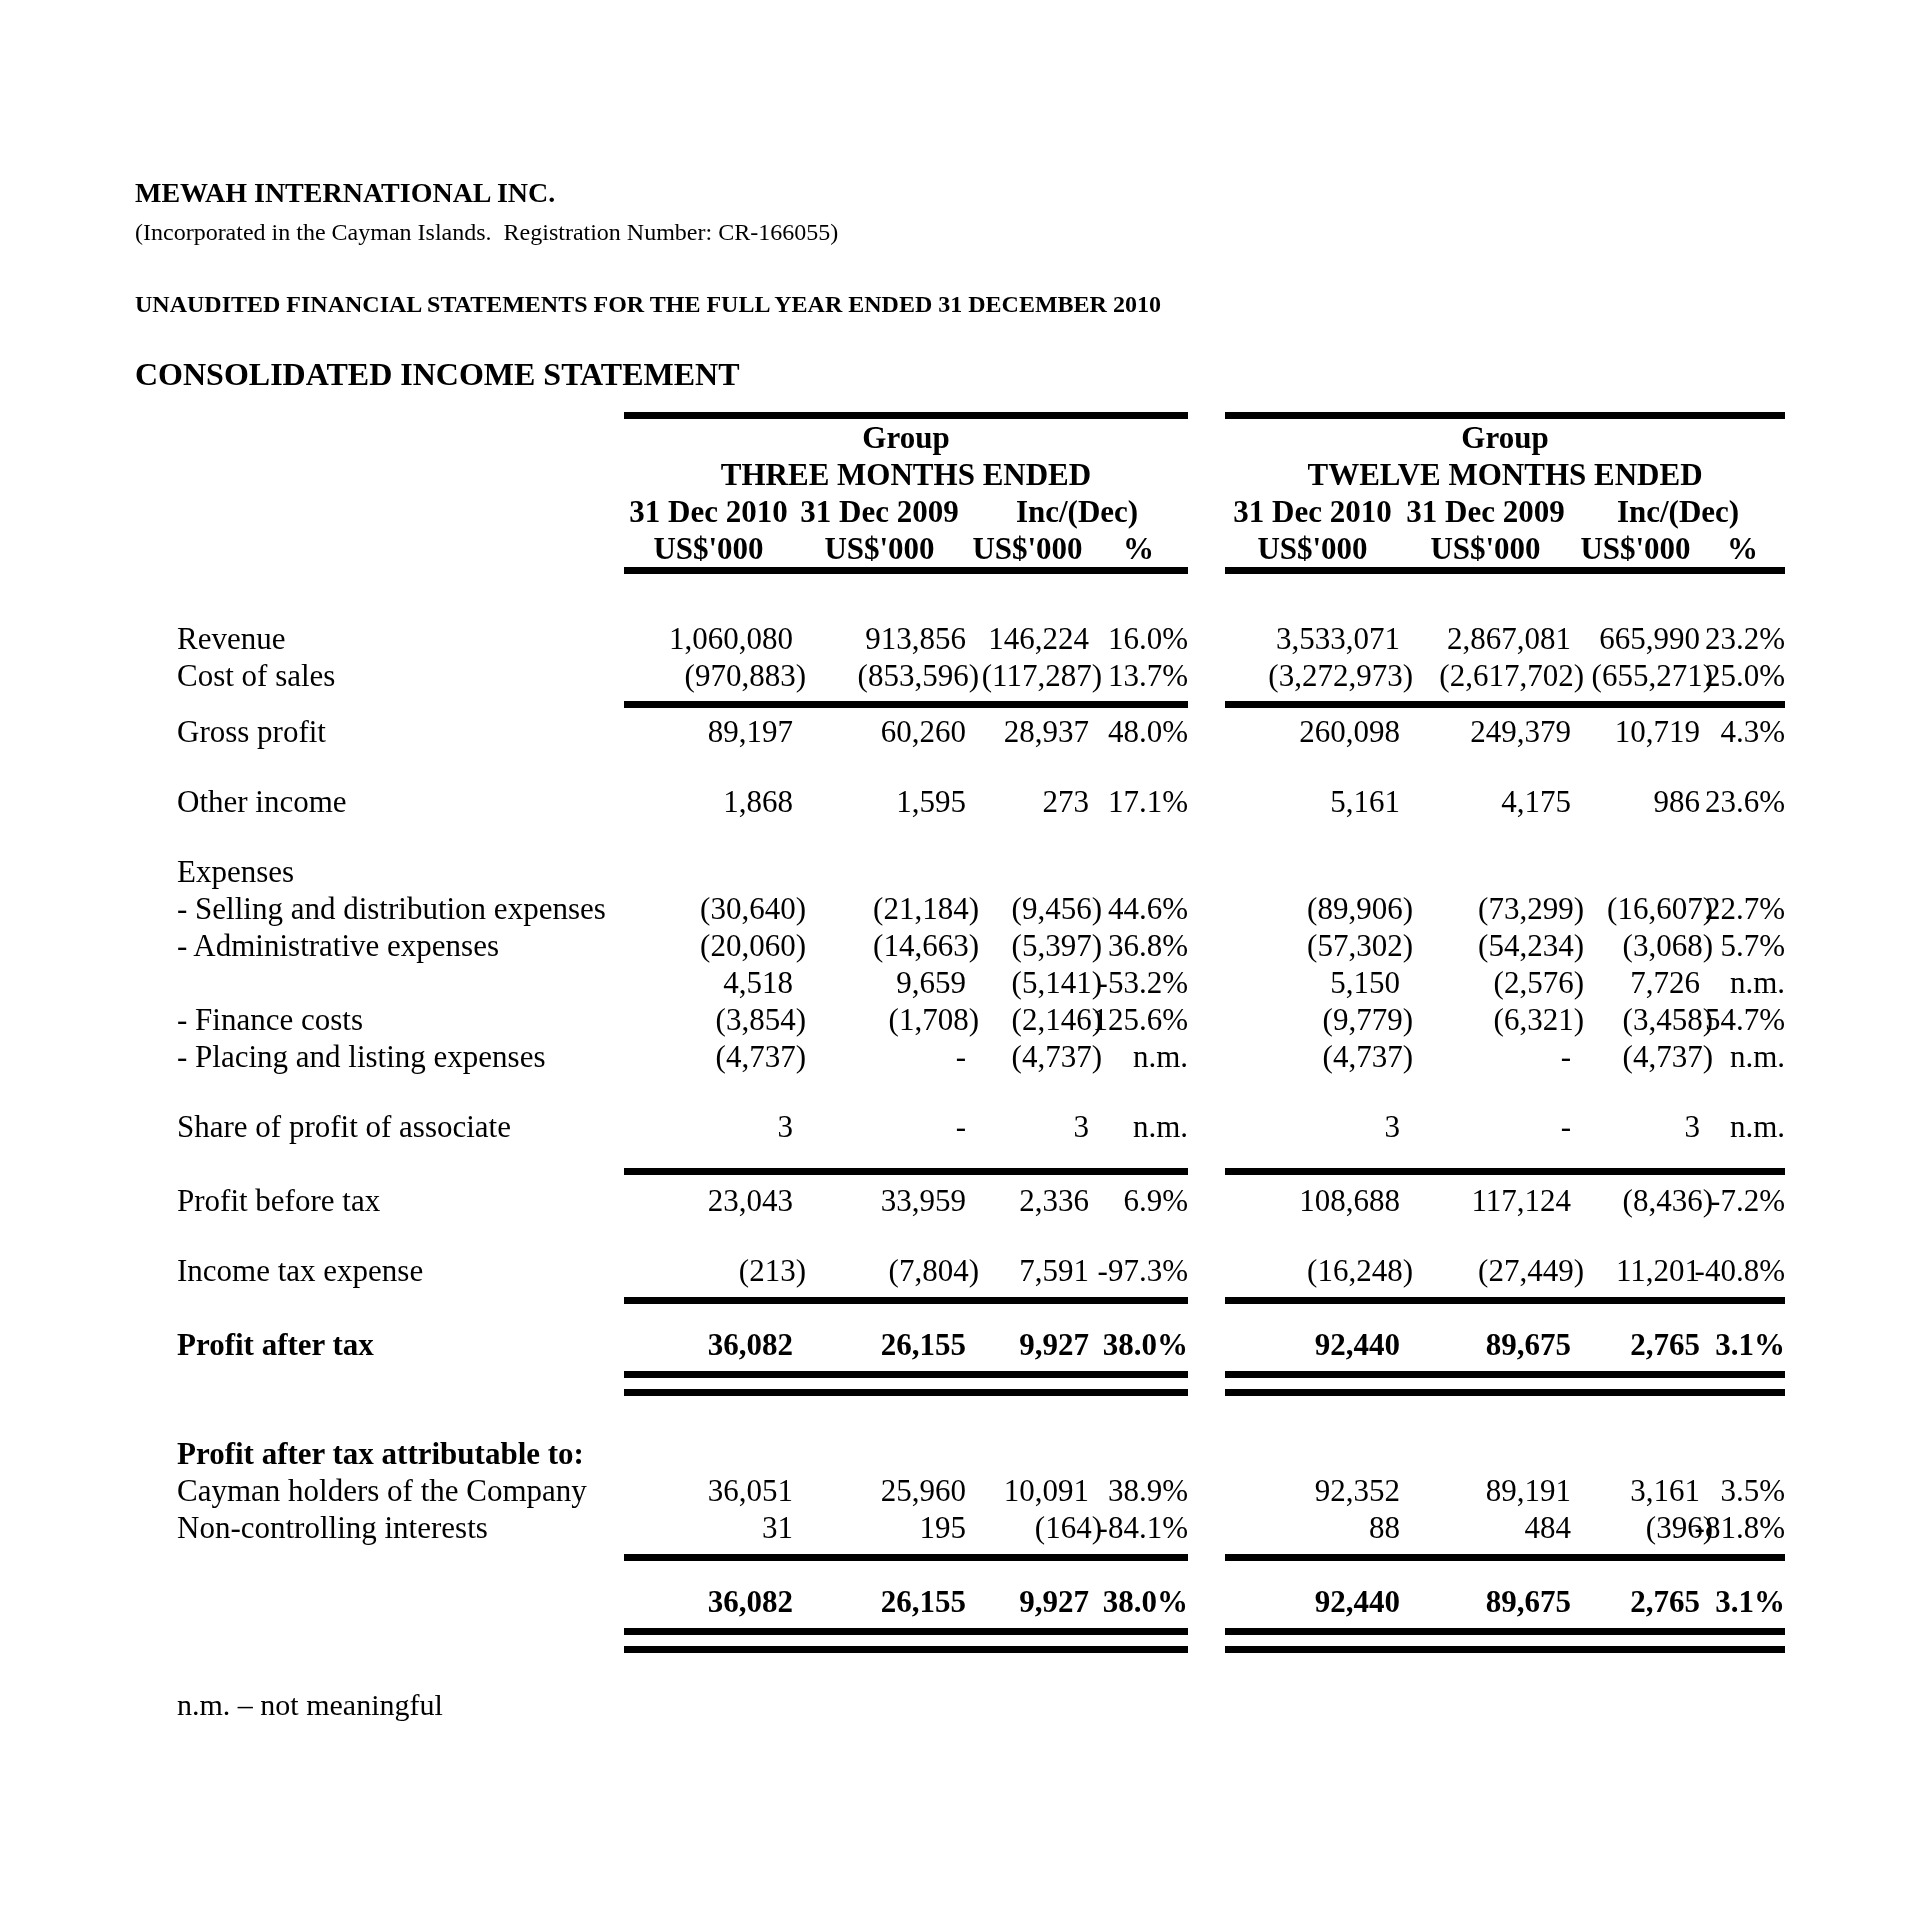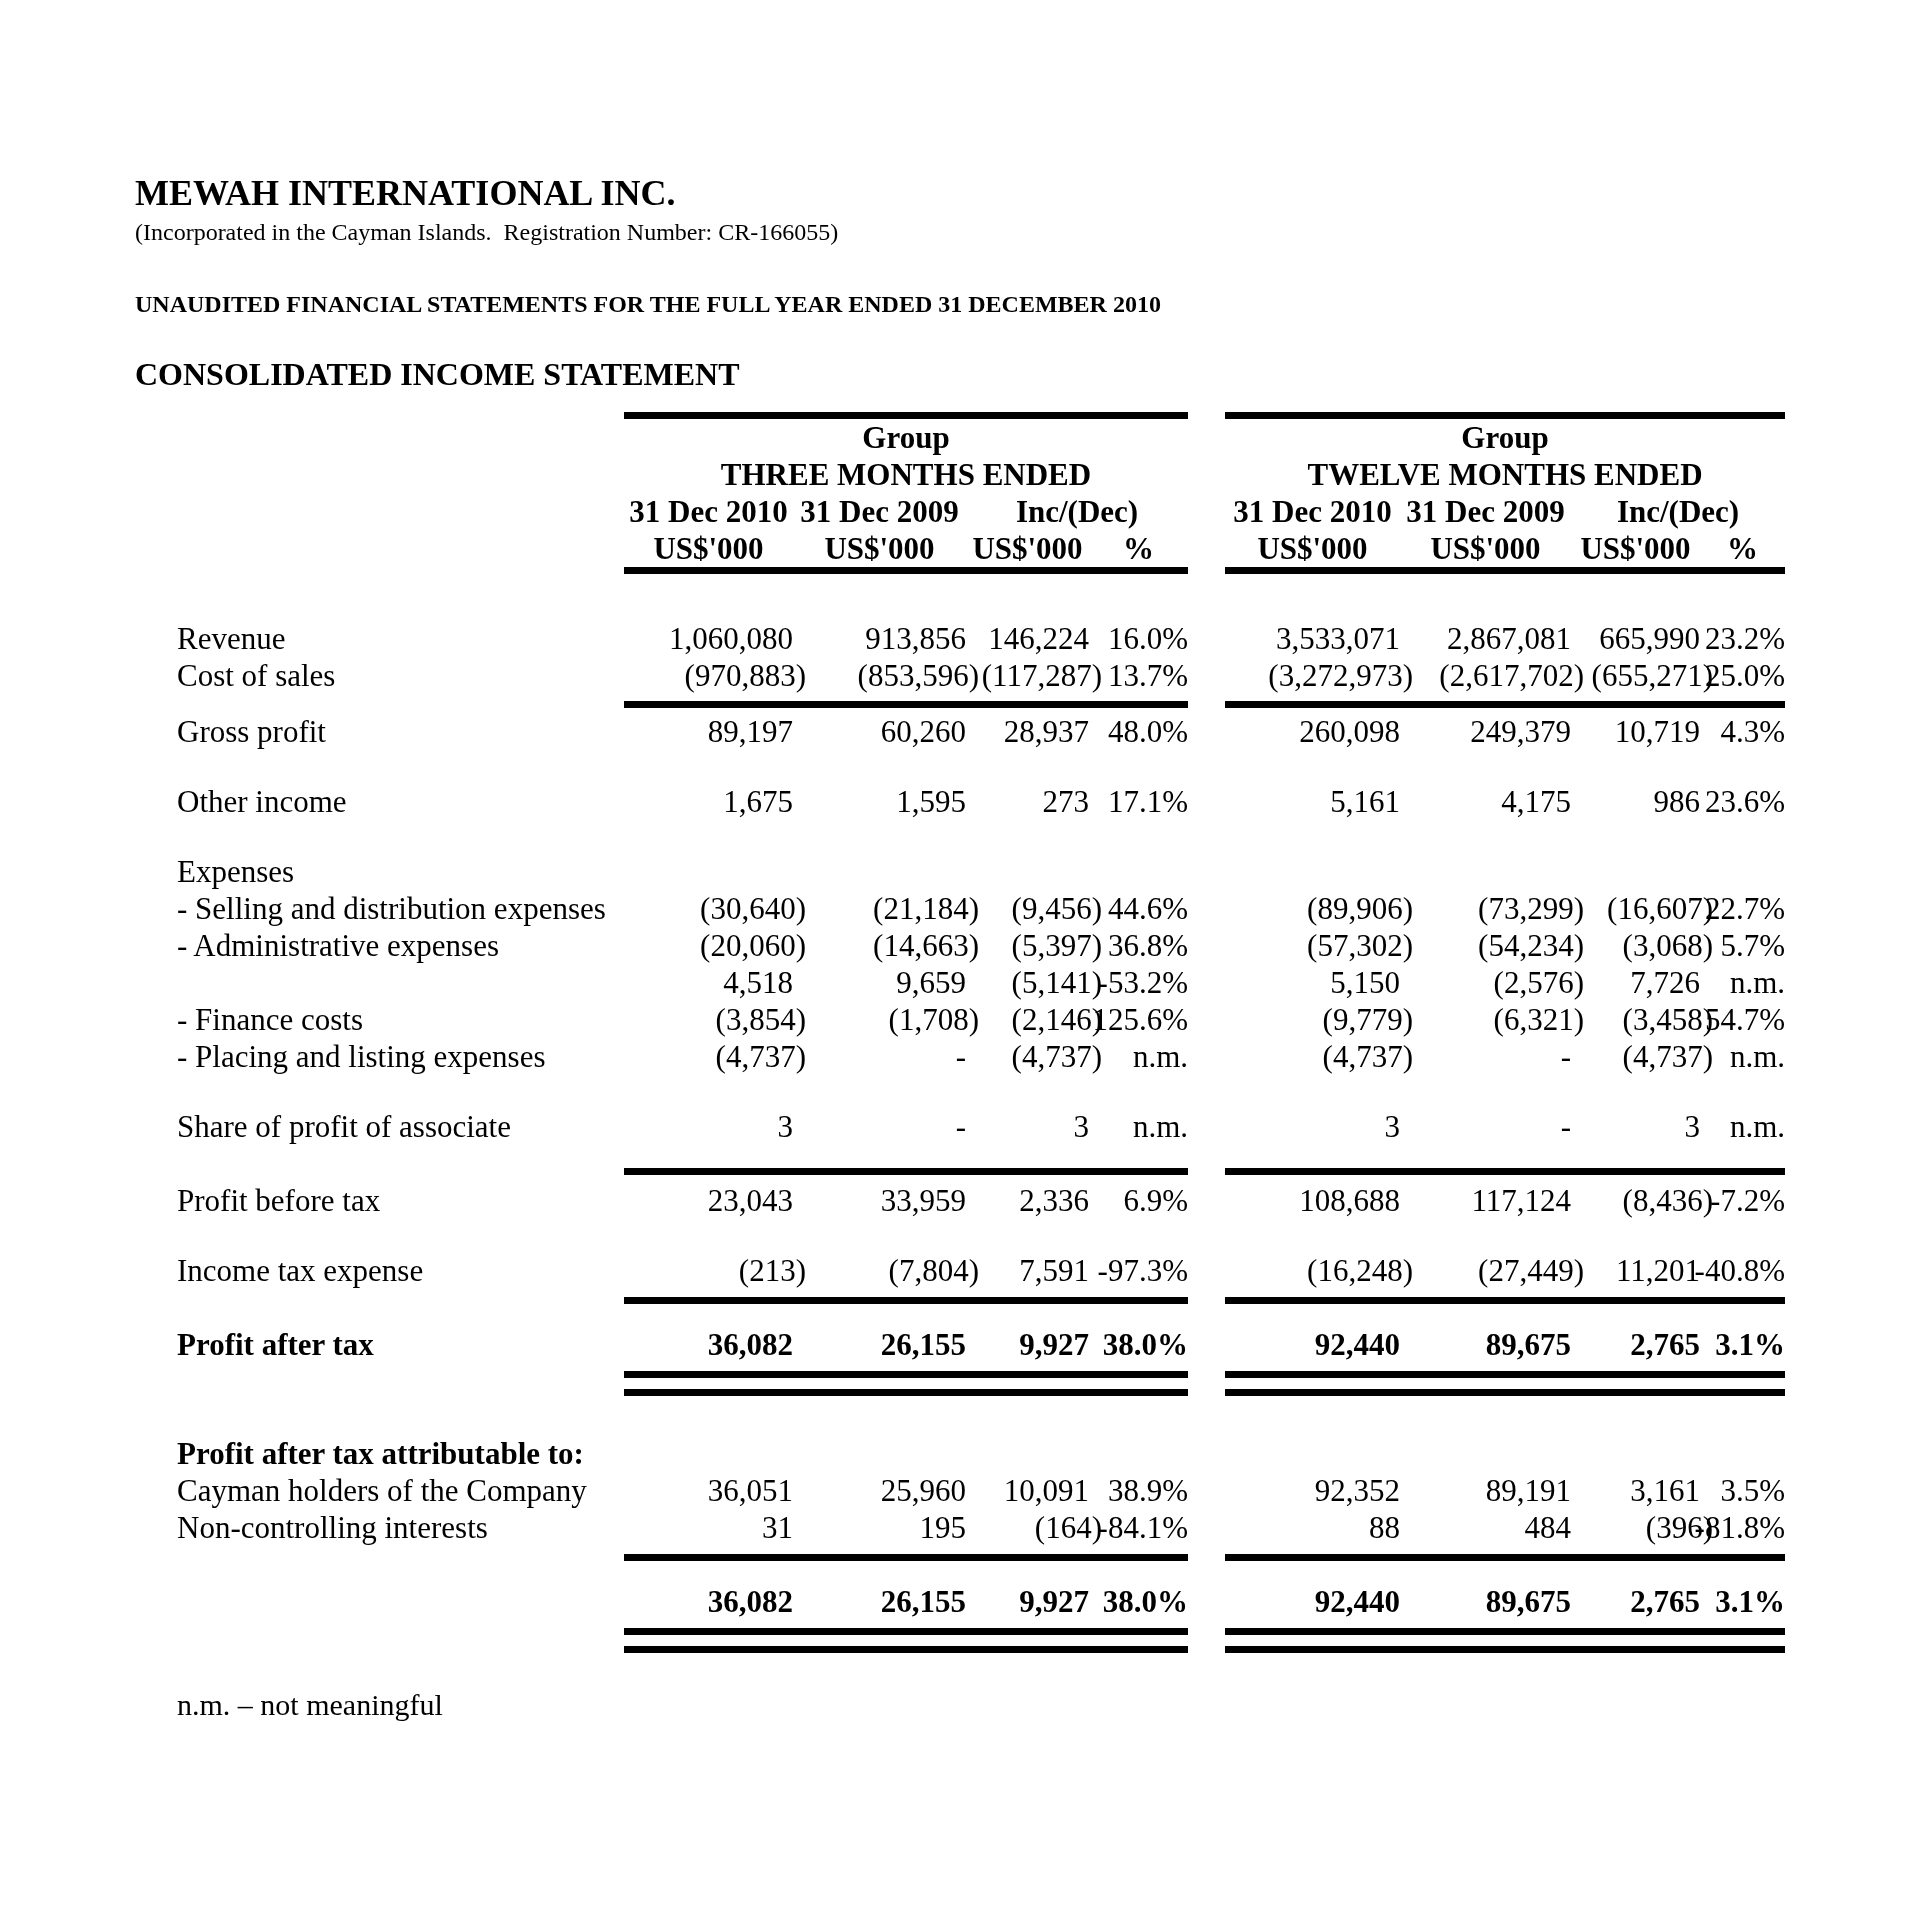--- a/index.html
+++ b/index.html
@@ -8,21 +8,21 @@
     width: 1911px; height: 2702px;
     font-family: "Liberation Serif", "DejaVu Serif", serif;
     color: #000;
     position: relative;
   }
   .page { position: absolute; inset: 0; background: #fff; }
 
   
   .doc-header { position: absolute; left: 135px; top: 173px; }
   .b { font-weight: 700; }
-  .company { font-size: 36px; line-height: 40px; }
+  .company { font-size: 28px; line-height: 40px; }
   .inc     { font-size: 24px; line-height: 31px; margin-top: 3.9px; }
   .stmt    { font-size: 24px; line-height: 39px; margin-top: 37px; }
   .sect    { font-size: 32px; line-height: 39px; margin-top: 31px; }
 
   
   .content { position: absolute; left: 177px; top: 412px; width: 1611px; }
   .row {
     display: grid;
     grid-template-columns: 447px 169px 173px 123px 99px 37px 175px 171px 129px 85px;
     height: 37px;
@@ -237,21 +237,21 @@
     <div class="cell num col9">
             <span class="v">10,719</span>
           </div>
     <div class="cell num col10">
             <span class="v">4.3%</span>
           </div>
   </div>
         <div class="row gap-m">
     <div class="cell label">Other income</div>
     <div class="cell num col2">
-            <span class="v">1,675</span>
+            <span class="v">1,868</span>
           </div>
     <div class="cell num col3">
             <span class="v">1,595</span>
           </div>
     <div class="cell num col4">
             <span class="v">273</span>
           </div>
     <div class="cell num col5">
             <span class="v">17.1%</span>
           </div>

